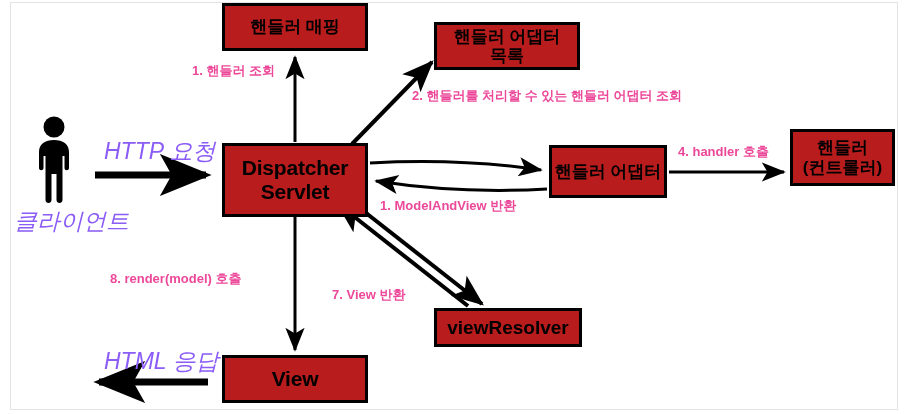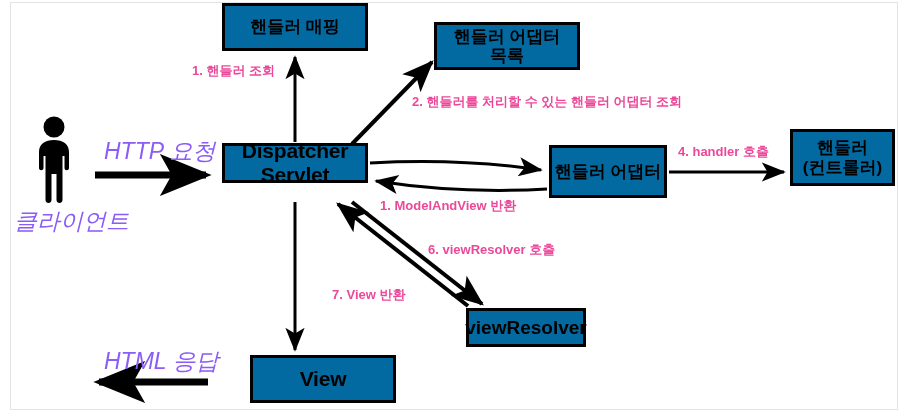--- a/index.html
+++ b/index.html
@@ -35,40 +35,40 @@
     top: 0;
     width: 906px;
     height: 414px;
   }
 
   
   .node {
     position: absolute;
     box-sizing: border-box;
     border: 3px solid #000000;
-    background: #0369a1;
+    background: #b91c1c;
     display: flex;
     align-items: center;
     justify-content: center;
     text-align: center;
     color: #000000;
     line-height: 1.12;
     white-space: pre-line;
   }
   .node-ko   { font-size: 17px; font-weight: 700; }
   .node-en   { font-size: 21px; font-weight: 700; letter-spacing: -0.2px; }
   .node-mono { font-size: 19px; font-weight: 700; }
 
   #node-handler-mapping   { left: 222px; top: 3px;   width: 146px; height: 48px; }
   #node-adapter-list      { left: 434px; top: 22px;  width: 146px; height: 48px; }
-  #node-dispatcher        { left: 222px; top: 143px; width: 146px; height: 40px; }
+  #node-dispatcher        { left: 222px; top: 143px; width: 146px; height: 74px; }
   #node-handler-adapter   { left: 549px; top: 145px; width: 118px; height: 53px; }
   #node-handler           { left: 790px; top: 129px; width: 105px; height: 57px; }
-  #node-view-resolver     { left: 434px; top: 308px; width: 120px; height: 39px; margin-left: 32px; }
-  #node-view              { left: 222px; top: 355px; width: 146px; height: 48px; margin-left: 28px; }
+  #node-view-resolver     { left: 434px; top: 308px; width: 148px; height: 39px; }
+  #node-view              { left: 222px; top: 355px; width: 146px; height: 48px; }
 
   
   .lbl {
     position: absolute;
     white-space: nowrap;
   }
   .lbl-gray {
     color: #8b5cf6;
     font-size: 23px;
     font-weight: 400;
@@ -78,21 +78,21 @@
     color: #ec4899;
     font-size: 13px;
     font-weight: 700;
   }
 
   #lbl-http-request { left: 104px; top: 136px; }
   #lbl-client       { left: 14px;  top: 206px; }
   #lbl-http-response{ left: 104px; top: 346px; }
 
   #lbl-step1 { left: 192px; top: 62px; }
-  #lbl-step2 { left: 412px; top: 87px; margin-top: 6px; }
+  #lbl-step2 { left: 412px; top: 87px; }
   #lbl-step3 { left: 398px; top: 143px; }
   #lbl-step4 { left: 678px; top: 143px; }
   #lbl-step5 { left: 380px; top: 197px; }
   #lbl-step6 { left: 428px; top: 241px; }
   #lbl-step7 { left: 332px; top: 286px; }
   #lbl-step8 { left: 110px; top: 270px; }
 
   
   #client-figure {
     position: absolute;
@@ -173,18 +173,18 @@
 
   <div class="lbl lbl-step" id="lbl-step1">1. 핸들러 조회</div>
 
   <div class="lbl lbl-step" id="lbl-step2">2. 핸들러를 처리할 수 있는 핸들러 어댑터 조회</div>
 
 
   <div class="lbl lbl-step" id="lbl-step4">4. handler 호출</div>
 
   <div class="lbl lbl-step" id="lbl-step5">1. ModelAndView 반환</div>
 
-  <div class="lbl lbl-step" id="lbl-step6">6. viewResolver 호출</div>
 
   <div class="lbl lbl-step" id="lbl-step7">7. View 반환</div>
 
+  <div class="lbl lbl-step" id="lbl-step8">8. render(model) 호출</div>
 
 </div>
 
 </body></html>

